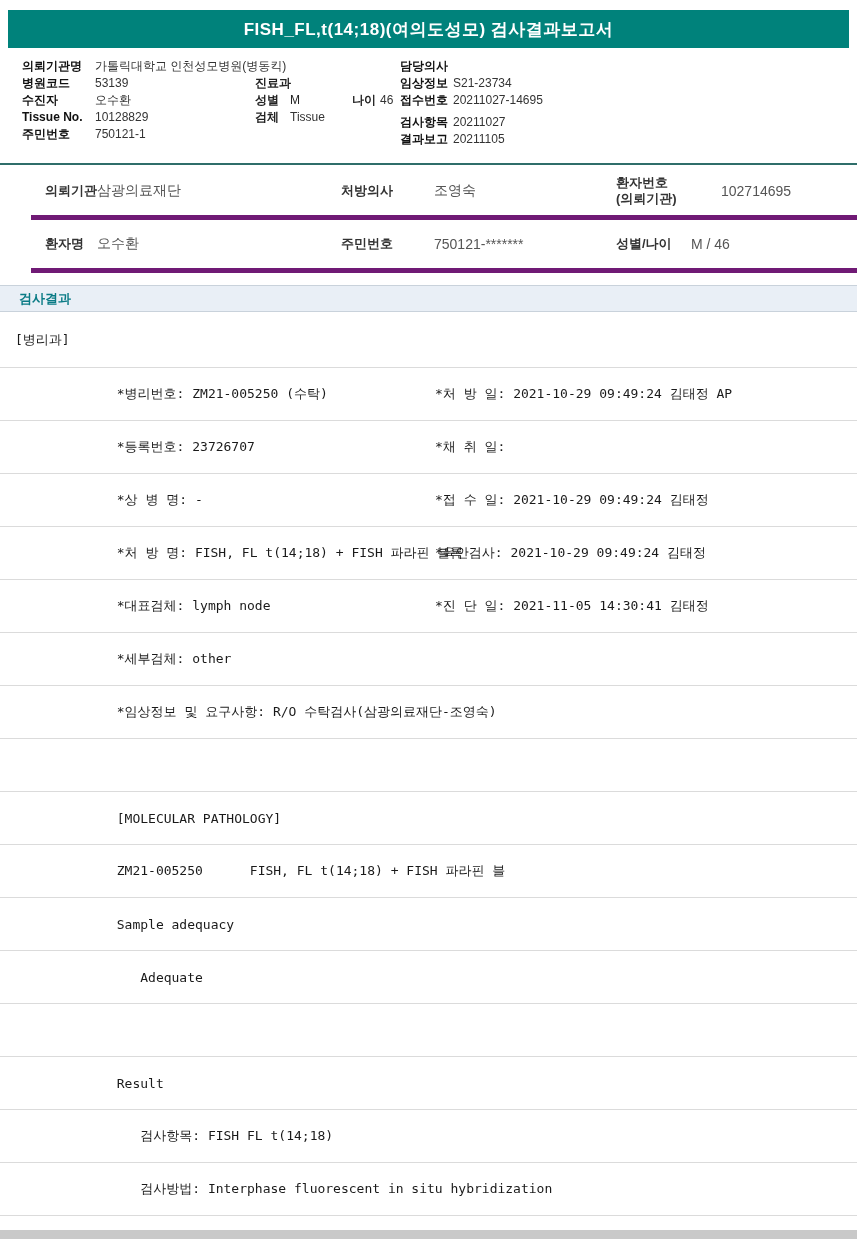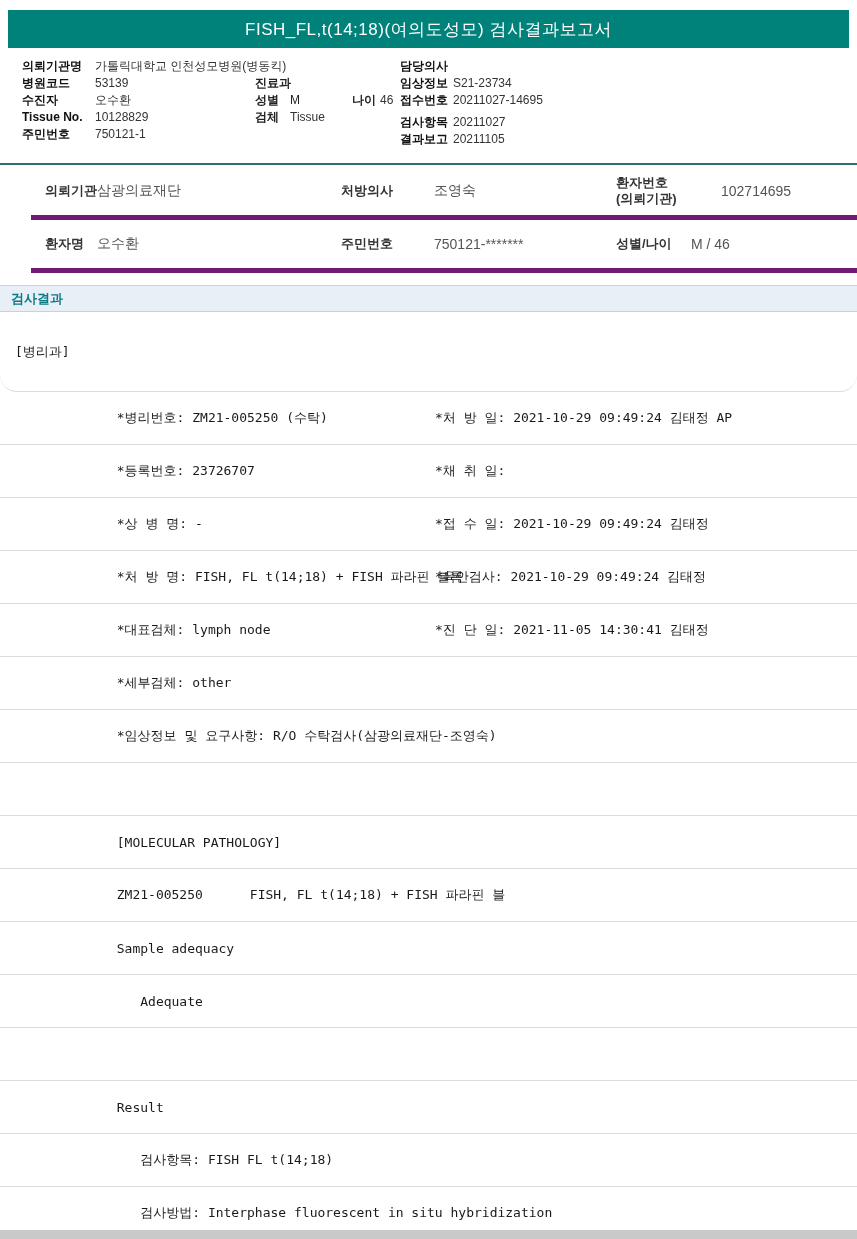--- a/index.html
+++ b/index.html
@@ -6,21 +6,21 @@
   html, body { background:#fff; }
   .page {
     position:relative; width:857px; height:1239px; background:#fff; overflow:hidden;
     font-family:"Liberation Sans","DejaVu Sans",sans-serif; color:#222;
   }
   
   .title-bar {
     position:absolute; top:10px; left:8px; width:841px; height:38px;
     background:var(--accent,#00827b); color:#fff;
     display:flex; align-items:center; justify-content:center;
-    font-size:17px; font-weight:normal; letter-spacing:0.5px;
+    font-size:17px; font-weight:bold; letter-spacing:0.5px;
   }
   
   .top-info { position:absolute; top:50px; left:0; width:857px; height:115px;
     border-bottom:2px solid #2f6e6a; font-size:12px; }
   .info-row { height:17px; line-height:17px; white-space:nowrap; }
   .lbl { font-weight:bold; color:#111; }
   .val { color:#333; }
   .col-left { position:absolute; left:22px; top:8px; }
   .col-left .lbl { display:inline-block; width:73px; }
   .col-mid { position:absolute; left:255px; top:25px; }
@@ -41,29 +41,29 @@
   .l2 { left:310px; } .v2 { left:403px; }
   .l3 { left:585px; line-height:16px; }
   .l3line { display:block; }
   .pat-row:nth-child(1) .v3 { left:690px; }
   .pat-row:nth-child(2) .v3 { left:660px; }
   
   .section-band {
     position:absolute; top:285px; left:0; width:857px; height:27px;
     background:var(--band-bg,#e9eff6);
     border-top:1px solid #c9d2db; border-bottom:1px solid #c9d2db;
-    line-height:25px; padding-left:11px;
+    line-height:25px; padding-left:19px;
     font-size:13px; font-weight:bold; color:var(--band-text,#0a7b85);
   }
   
   .results { position:absolute; top:312px; left:0; width:857px;
     font-family:"DejaVu Sans Mono","Liberation Mono",monospace;
     font-size:13px; color:#1a1a1a; }
   .result-row { position:relative; height:53px; border-bottom:1px solid #dbdbdb; }
-  .result-row.tall { height:80px;border-radius:17px; }
+  .result-row.tall { height:56px; }
   .rleft  { position:absolute; left:15px;  top:50%; transform:translateY(-50%); white-space:pre; }
   .rright { position:absolute; left:435px; top:50%; transform:translateY(-50%); white-space:pre; }
   
   .bottom-scroll-strip { position:absolute; left:0; bottom:0; width:857px; height:9px; background:#c9c9c9; }
 </style>
 </head>
 <body>
 
 <div class="page">
 

